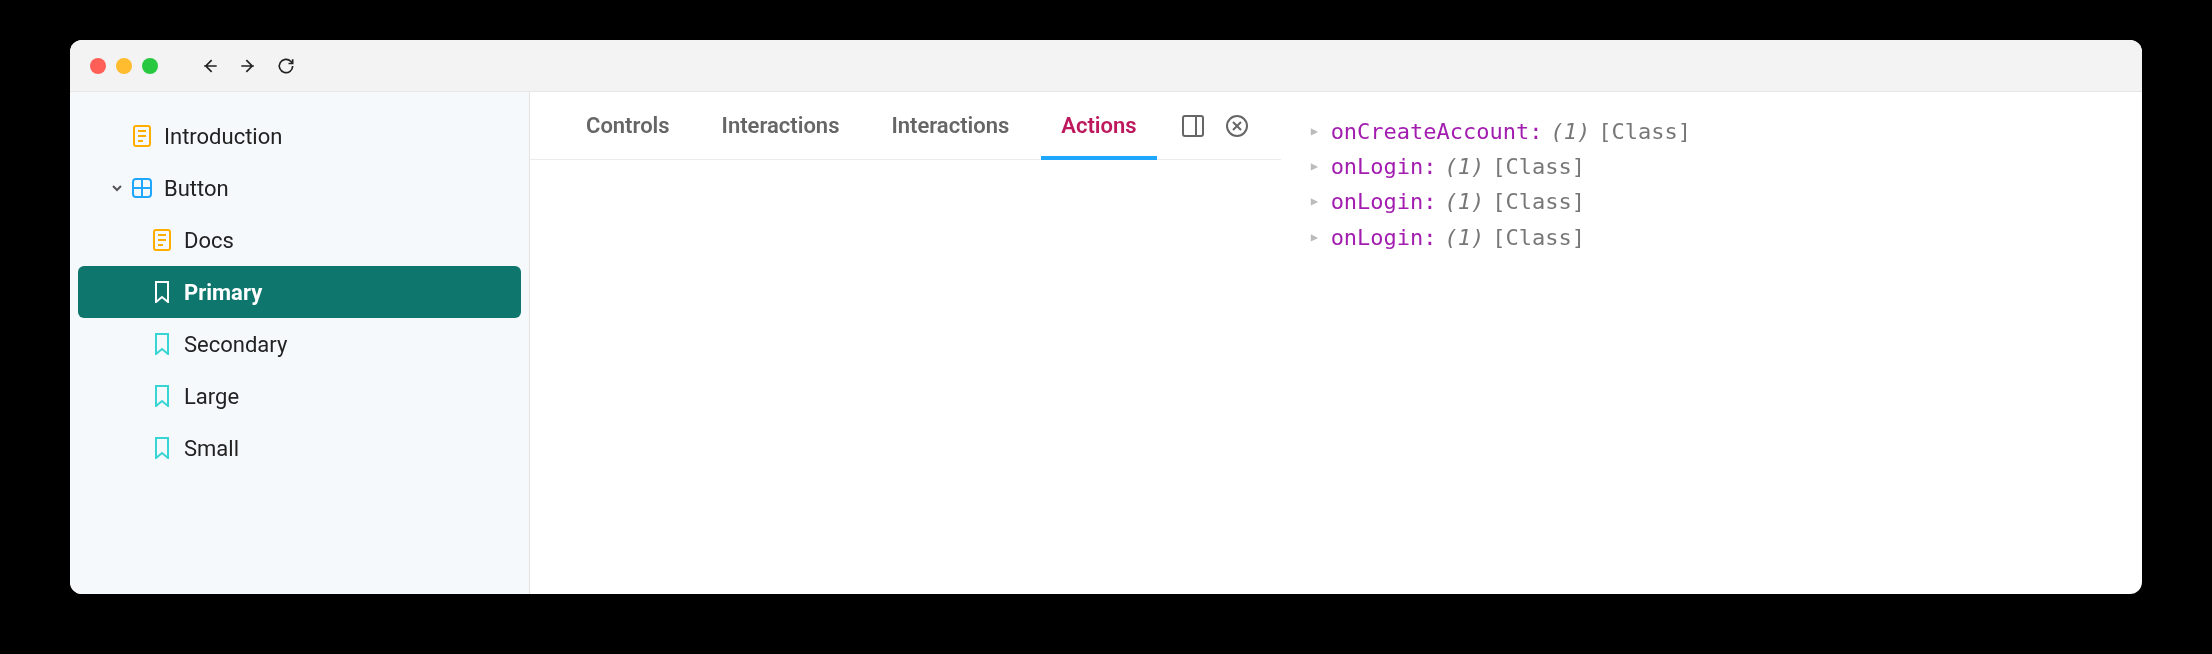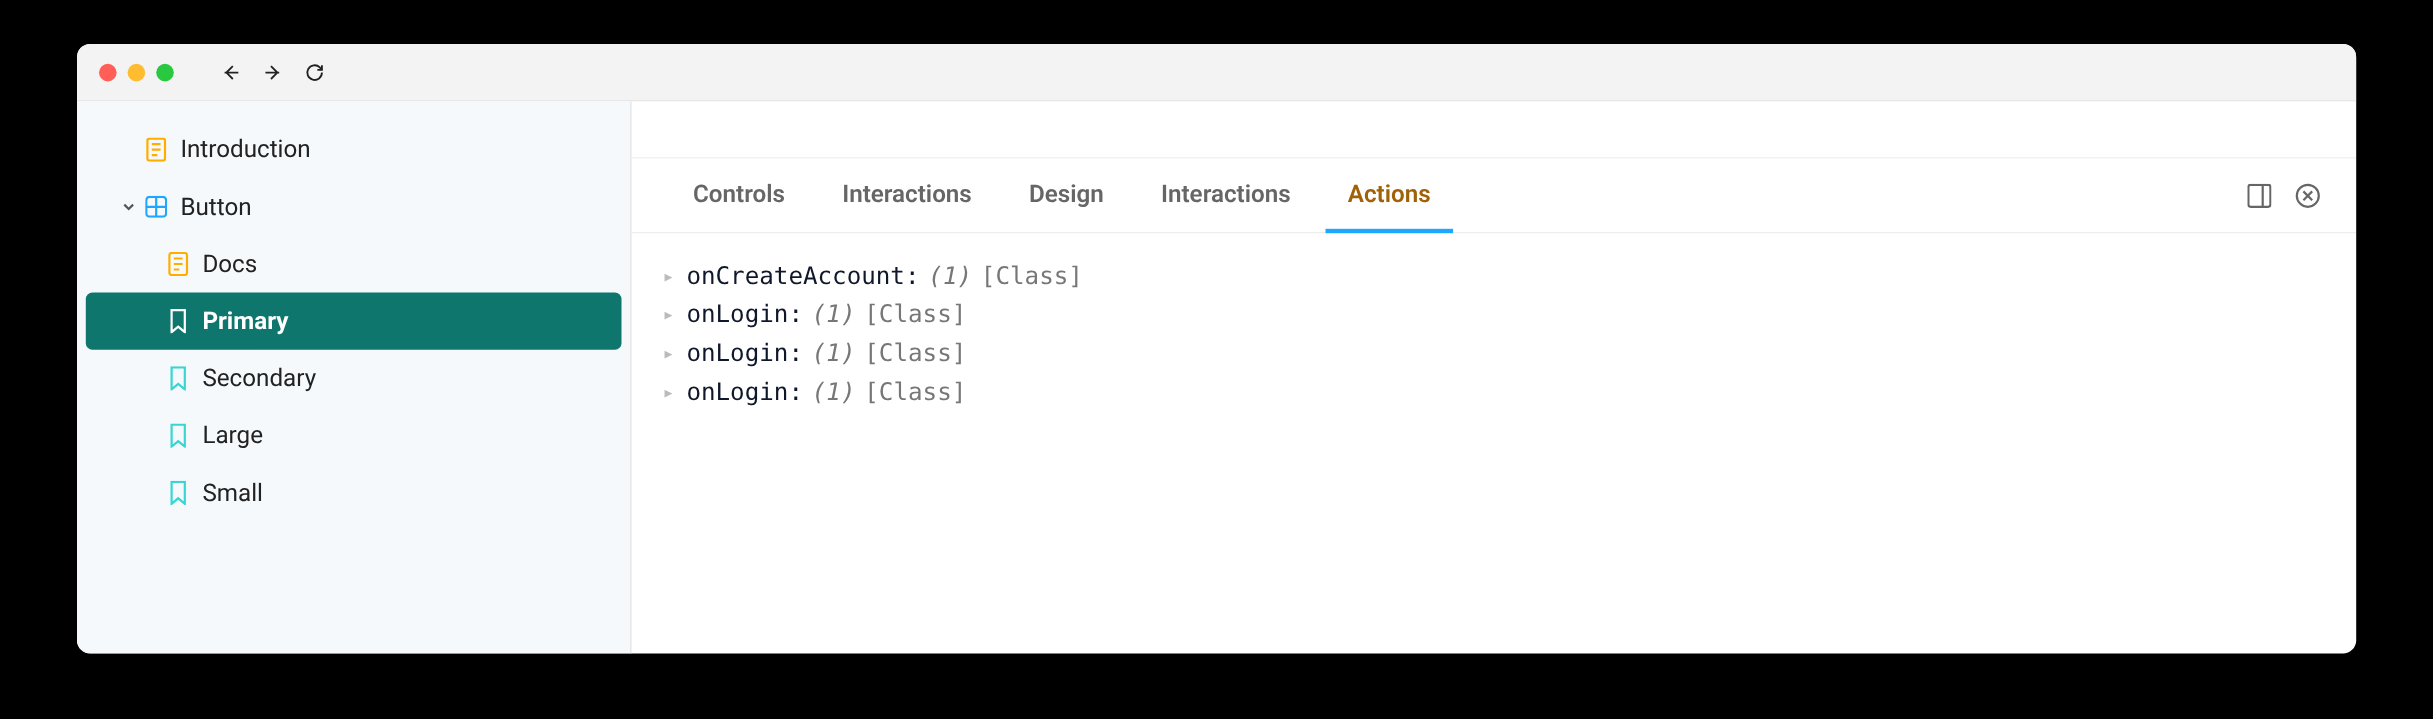--- a/index.html
+++ b/index.html
@@ -39,21 +39,21 @@
     display: flex; align-items: center; justify-content: center;
     color: #333; cursor: pointer;
   }
   .nav-btn svg { width: 20px; height: 20px; stroke: #222; stroke-width: 2; fill: none; }
   .body {
     flex: 1;
     display: flex;
     min-height: 0;
   }
   .sidebar {
-    width: 504px;
+    width: 460px;
     background: #f5f9fc;
     border-right: 1px solid #e2e2e2;
     padding-top: 18px;
   }
   .tree-item {
     display: flex;
     align-items: center;
     height: 52px;
     font-size: 22px;
     color: #222;
@@ -87,21 +87,21 @@
   .tree-item.depth2 .caret { margin-left: 10px; }
 
   .doc-icon svg { stroke: #ffae00; fill: none; stroke-width: 2; }
   .comp-icon svg { stroke: #1ea7fd; fill: none; stroke-width: 2; }
   .story-icon svg { stroke: #37d5d3; fill: none; stroke-width: 2; }
   .tree-item.selected .story-icon svg { stroke: #fff; }
 
   .main {
     flex: 1;
     display: flex;
-    flex-direction: column;
+    flex-direction: row;
     min-width: 0;
   }
   .blank-top { height: 52px; border-bottom: 1px solid #ececec; }
   .tabs {
     display: flex;
     align-items: center;
     height: 68px;
     border-bottom: 1px solid #ececec;
     padding: 0 30px;
   }
@@ -109,21 +109,21 @@
     font-size: 22px;
     color: #666;
     font-weight: 600;
     padding: 0 26px;
     height: 100%;
     display: flex;
     align-items: center;
     cursor: pointer;
     position: relative;
   }
-  .tab.active { color: #a16207; }
+  .tab.active { color: #be185d; }
   .tab.active::after {
     content: "";
     position: absolute;
     left: 6px; right: 6px; bottom: -1px;
     height: 4px;
     background: #1ea7fd;
   }
   .tab-spacer { flex: 1; }
   .tab-icon {
     width: 28px; height: 28px;
@@ -141,21 +141,21 @@
   .action-row {
     display: flex;
     align-items: center;
     gap: 8px;
   }
   .action-caret {
     color: #bbb;
     font-size: 12px;
     width: 12px;
   }
-  .action-name { color: #0f172a; }
+  .action-name { color: #a21caf; }
   .action-count { color: #777; font-style: italic; }
   .action-type { color: #777; }
 </style>
 </head>
 <body>
 
 <div class="window">
   <div class="titlebar">
     <div class="traffic">
       <div class="dot red"></div>
@@ -268,23 +268,20 @@
     </div>
 
     <div class="main">
       <div class="blank-top"></div>
       <div class="tabs">
         <div class="tab">
             <span>Controls</span>
           </div>
         <div class="tab">
             <span>Interactions</span>
-          </div>
-        <div class="tab">
-            <span>Design</span>
           </div>
         <div class="tab">
             <span>Interactions</span>
           </div>
         <div class="tab active">
             <span>Actions</span>
           </div>
         <div class="tab-spacer"></div>
         <div class="tab-icon">
           <svg width="22" height="22" viewBox="0 0 22 22">

